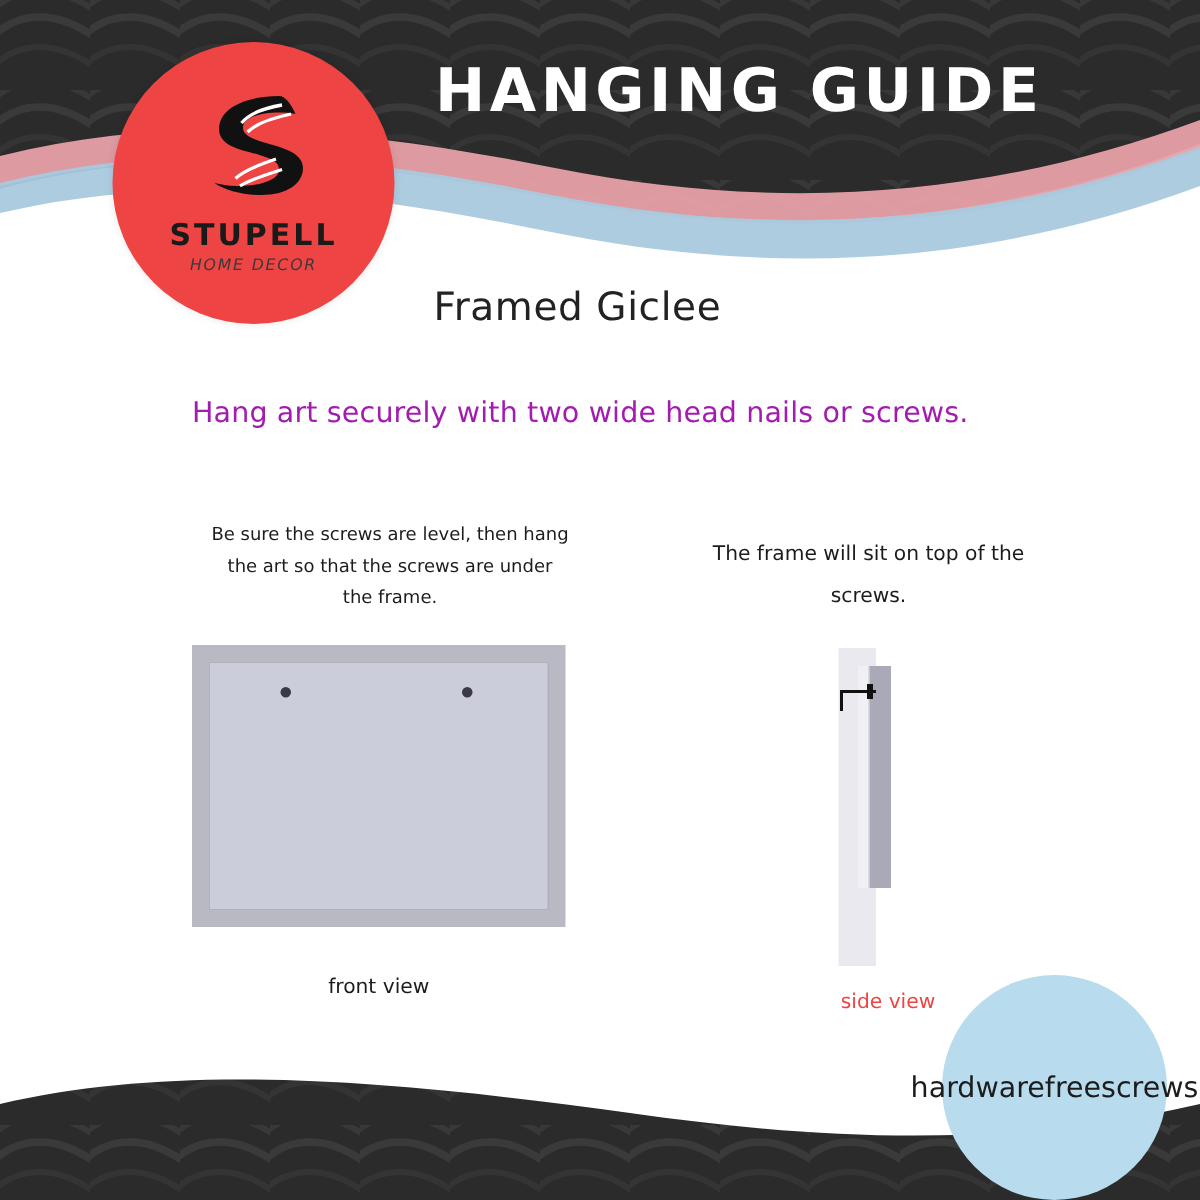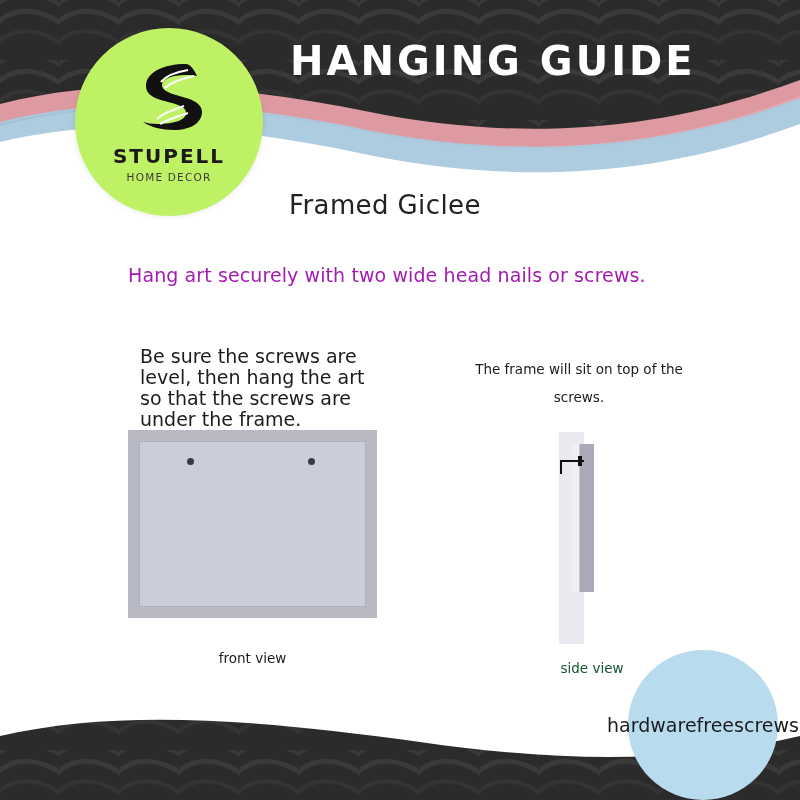--- a/index.html
+++ b/index.html
@@ -51,21 +51,21 @@
   }
 
   
   .logo-circle {
     position: absolute;
     left: 75px;
     top: 28px;
     width: 188px;
     height: 188px;
     border-radius: 50%;
-    background: #bef264;
+    background: #ef4444;
     box-shadow: 0 0 6px rgba(0,0,0,0.10);
     display: flex;
     flex-direction: column;
     align-items: center;
     justify-content: flex-start;
   }
   .logo-mark {
     margin-top: 26px;
   }
   .logo-name {
@@ -75,20 +75,21 @@
     font-weight: bold;
     letter-spacing: 2px;
     color: #1a1a1a;
   }
   .logo-sub {
     margin-top: 3px;
     font-family: "DejaVu Sans", sans-serif;
     font-size: 10.5px;
     letter-spacing: 1.2px;
     color: #3a3a3a;
+    font-style: italic;
   }
 
   
   .product-type {
     position: absolute;
     left: 289px;
     top: 190px;
     font-size: 26px;
     color: #222222;
     letter-spacing: 0.4px;
@@ -101,23 +102,24 @@
     color: #a21caf;
     letter-spacing: 0.1px;
   }
 
   
   .cap-left {
     position: absolute;
     left: 140px;
     top: 346px;
     width: 240px;
-    font-size: 19px;
+    font-size: 12px;
     line-height: 21px;
     color: #1c1c1c;
+    text-align: center;
   }
   .cap-right {
     position: absolute;
     left: 474px;
     top: 355px;
     width: 210px;
     font-size: 13.5px;
     line-height: 28px;
     color: #1c1c1c;
     text-align: center;
@@ -211,21 +213,21 @@
     height: 14px;
     background: #111111;
   }
   .label-side {
     position: absolute;
     left: 492px;
     top: 660px;
     width: 200px;
     text-align: center;
     font-size: 13.5px;
-    color: #14532d;
+    color: #ef4444;
   }
 
   
   .badge {
     position: absolute;
     left: 628px;
     top: 650px;
     width: 150px;
     height: 150px;
     border-radius: 50%;

